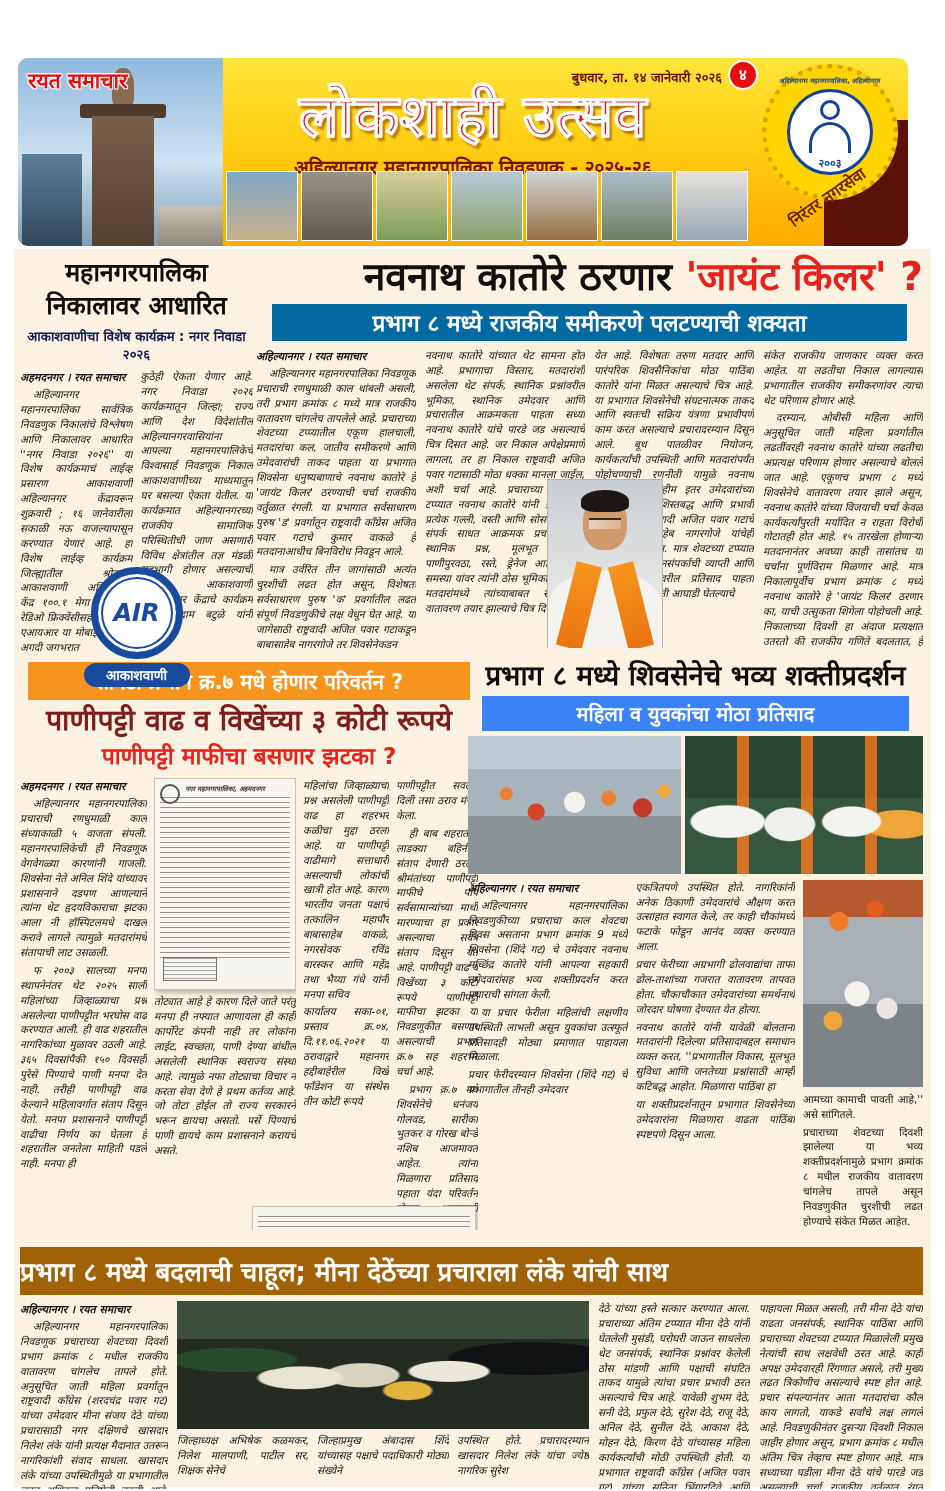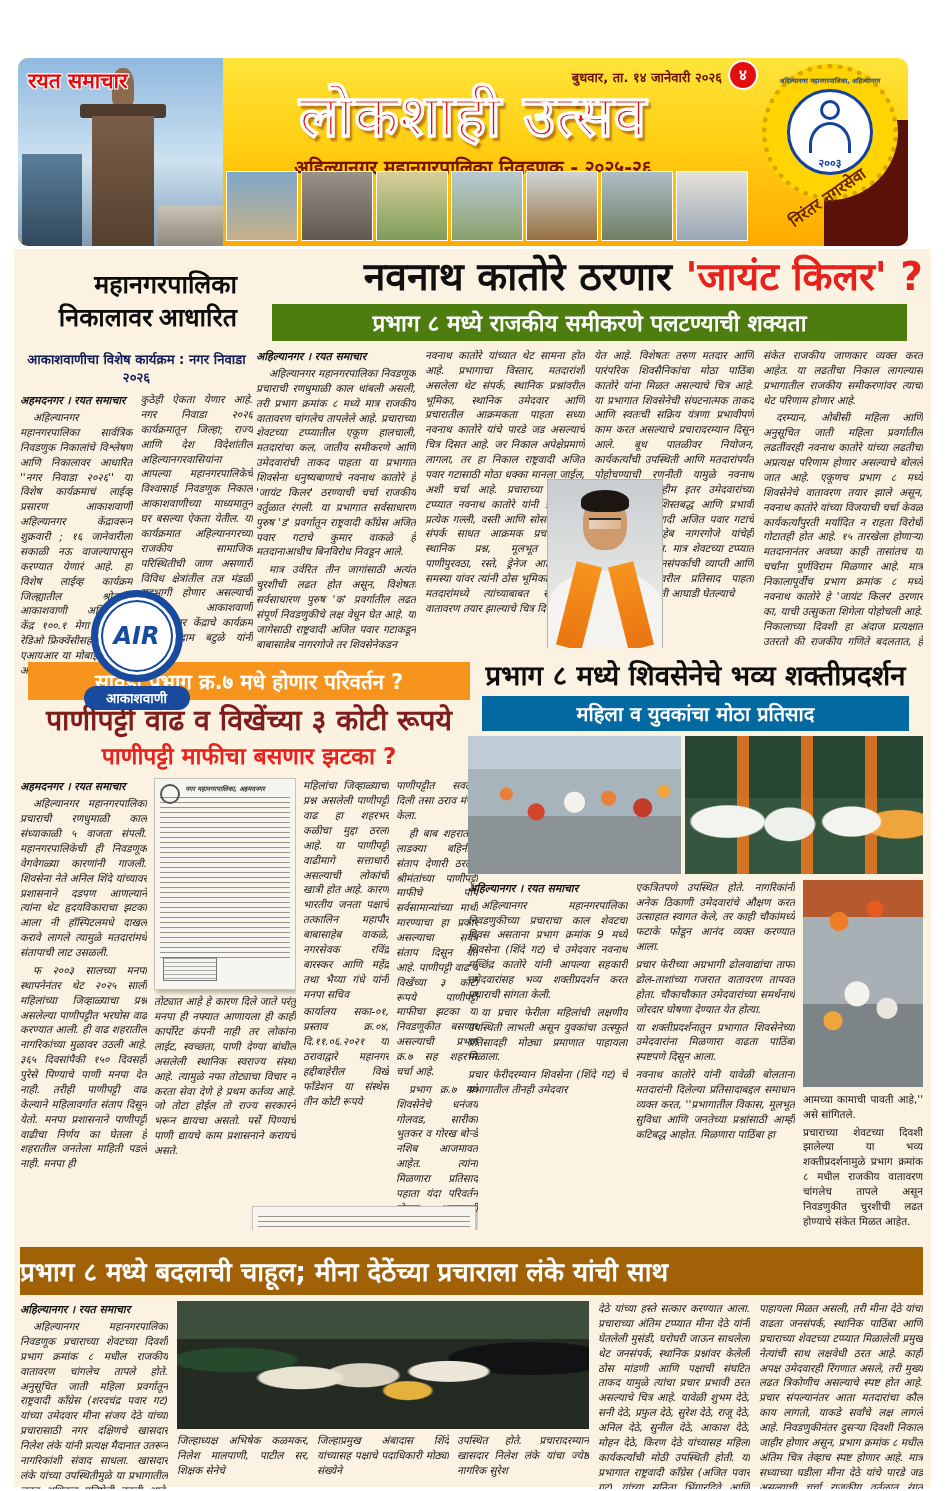--- a/index.html
+++ b/index.html
@@ -37,35 +37,35 @@
   .m-strip div{flex:1;border:1px solid #fff;}
 
   
   .p{margin:0 0 3px;font-size:10.4px;line-height:1.43;text-align:justify;}
   .ind{text-indent:13px;}
   .byline{font-weight:800;font-size:10.8px;margin:0 0 3px;}
   .col{overflow:hidden;font-style:italic;}
 
   
   .art1{position:absolute;left:20px;top:253px;width:233px;height:406px;}
-  .art1 h2{margin:16px;font-size:25px;line-height:1.3;font-weight:800;text-align:right;color:#0d0d0d;font-family:Liberation Serif, serif;}
+  .art1 h2{margin:4px;font-size:25px;line-height:1.3;font-weight:800;text-align:center;color:#0d0d0d;}
   .art1 .sub{margin:5px 0 6px;font-size:13.2px;font-weight:800;text-align:center;color:#121c56;}
   .art1-cols{position:relative;display:flex;gap:8px;height:318px;overflow:hidden;}
   .art1-cols .col{flex:1;}
   .air{position:absolute;left:50%;bottom:0;transform:translateX(-50%);width:110px;text-align:center;z-index:2;}
   .air-circle{width:78px;height:78px;margin:0 auto;border-radius:50%;border:7px solid #184a9e;background:#fff;
     box-shadow:inset 0 0 0 3px #fff, inset 0 0 0 5px #184a9e;display:flex;align-items:center;justify-content:center;}
   .air-mono{font-size:24px;font-weight:800;font-style:italic;color:#184a9e;}
   .air-pill{margin:4px auto 0;width:106px;background:#184a9e;color:#fff;border-radius:14px;font-size:13.5px;font-weight:800;padding:3px 0;}
 
   
   .art2{position:absolute;left:256px;top:256px;width:667px;height:403px;}
   .art2 .hl{margin:0;text-align:right;font-size:39px;font-weight:800;line-height:1.1;}
   .art2 .hl .b{color:#101010;} .art2 .hl .r{color:#e8211d;}
-  .art2 .bar{margin:5px 16px 0;background:#4d7c0f;color:#fff;font-size:22.5px;font-weight:800;text-align:center;padding:3px 0;}
+  .art2 .bar{margin:5px 16px 0;background:#0369a1;color:#fff;font-size:22.5px;font-weight:800;text-align:center;padding:3px 0;}
   .art2-cols{position:relative;display:flex;gap:9px;margin-top:7px;height:300px;overflow:hidden;}
   .art2-cols .col{flex:1;}
   .candidate{position:absolute;left:291px;top:131px;width:114px;height:169px;border:1px solid #b9b4aa;
     background:linear-gradient(180deg,#c8cdd1 0%,#e4e5e3 60%,#efeeea 100%);overflow:hidden;}
   .c-head{position:relative;width:44px;height:54px;margin:16px auto 0;background:#cf9a6c;border-radius:46% 46% 42% 42%;}
   .c-head:before{content:"";position:absolute;left:-2px;top:-6px;width:48px;height:22px;background:#1d1713;border-radius:50% 50% 30% 30%;}
   .c-glass{position:absolute;left:6px;top:22px;width:32px;height:9px;border-top:2px solid #2c2c2c;
     background:linear-gradient(90deg,rgba(255,255,255,.55),rgba(255,255,255,.25));}
   .c-shirt{position:absolute;left:0;right:0;bottom:0;height:78px;background:#f4f3ef;border-radius:46% 46% 0 0;}
   .c-scarf-l,.c-scarf-r{position:absolute;bottom:0;width:26px;height:86px;background:linear-gradient(180deg,#f7941e,#e97410);}
@@ -84,21 +84,21 @@
   .doc .doclines{margin-top:4px;height:100%;background:repeating-linear-gradient(180deg,#9a9485 0 1px,transparent 1px 5px);}
   .doc1{position:relative;height:212px;margin-bottom:4px;}
   .doc1 .doclines{height:165px;}
   .doc1 .stamp{position:absolute;left:8px;bottom:8px;width:52px;height:22px;border:1px solid #777;background:repeating-linear-gradient(180deg,#aaa 0 1px,transparent 1px 4px);}
   .doc2{position:absolute;right:2px;top:428px;width:224px;height:122px;}
   .doc2 .doclines{height:58px;}
 
   
   .art4{position:absolute;left:468px;top:660px;width:455px;height:582px;}
   .art4 h3{margin:0;font-size:27.5px;font-weight:800;text-align:center;color:#0d0d0d;line-height:1.15;}
-  .banner-purple{margin:4px 14px 0;background:#0369a1;color:#fff;font-size:20px;font-weight:800;text-align:center;padding:4px 0;}
+  .banner-purple{margin:4px 14px 0;background:#3b82f6;color:#fff;font-size:20px;font-weight:800;text-align:center;padding:4px 0;}
   .art4-photos{display:flex;gap:4px;height:138px;margin-top:5px;}
   .crowd1{flex:1;background:
       radial-gradient(circle at 18% 42%, #e8803a 0 6px, transparent 7px),
       radial-gradient(circle at 32% 55%, #d4452c 0 8px, transparent 9px),
       radial-gradient(circle at 50% 48%, #f4f2ec 0 10px, transparent 11px),
       radial-gradient(circle at 66% 45%, #e8803a 0 7px, transparent 8px),
       radial-gradient(circle at 82% 52%, #c23a2a 0 9px, transparent 10px),
       radial-gradient(circle at 92% 40%, #f0a43c 0 6px, transparent 7px),
       linear-gradient(180deg,#bfccd5 0 24%,#a8b4bb 24% 58%,#8b9397 58% 100%);}
   .crowd2{flex:1.12;background:
@@ -274,22 +274,22 @@
     <div class="art4-body">
       <div class="col a4c1">
         <p class="byline">अहिल्यानगर । रयत समाचार</p>
         <p class="p ind">अहिल्यानगर महानगरपालिका निवडणुकीच्या प्रचाराचा काल शेवटचा दिवस असताना प्रभाग क्रमांक 9 मध्ये शिवसेना (शिंदे गट) चे उमेदवार नवनाथ मच्छिंद्र कातोरे यांनी आपल्या सहकारी उमेदवारांसह भव्य शक्तीप्रदर्शन करत प्रचाराची सांगता केली.</p>
         <p class="p ind">या प्रचार फेरीला महिलांची लक्षणीय उपस्थिती लाभली असून युवकांचा उत्स्फूर्त प्रतिसादही मोठ्या प्रमाणात पाहायला मिळाला.</p>
         <p class="p">प्रचार फेरीदरम्यान शिवसेना (शिंदे गट) चे प्रभागातील तीनही उमेदवार</p>
       </div>
       <div class="col a4c2">
         <p class="p">एकत्रितपणे उपस्थित होते. नागरिकांनी अनेक ठिकाणी उमेदवारांचे औक्षण करत उत्साहात स्वागत केले, तर काही चौकांमध्ये फटाके फोडून आनंद व्यक्त करण्यात आला.</p>
         <p class="p">प्रचार फेरीच्या अग्रभागी ढोलवाद्यांचा ताफा ढोल-ताशांच्या गजरात वातावरण तापवत होता. चौकाचौकात उमेदवारांच्या समर्थनार्थ जोरदार घोषणा देण्यात येत होत्या.</p>
+        <p class="p">नवनाथ कातोरे यांनी यावेळी बोलताना मतदारांनी दिलेल्या प्रतिसादाबद्दल समाधान व्यक्त करत, ''प्रभागातील विकास, मूलभूत सुविधा आणि जनतेच्या प्रश्नांसाठी आम्ही कटिबद्ध आहोत. मिळणारा पाठिंबा हा</p>
         <p class="p">या शक्तीप्रदर्शनातून प्रभागात शिवसेनेच्या उमेदवारांना मिळणारा वाढता पाठिंबा स्पष्टपणे दिसून आला.</p>
-        <p class="p">नवनाथ कातोरे यांनी यावेळी बोलताना मतदारांनी दिलेल्या प्रतिसादाबद्दल समाधान व्यक्त करत, ''प्रभागातील विकास, मूलभूत सुविधा आणि जनतेच्या प्रश्नांसाठी आम्ही कटिबद्ध आहोत. मिळणारा पाठिंबा हा</p>
       </div>
       <div class="a4right">
         <div class="crowd-tall"></div>
         <p class="p">आमच्या कामाची पावती आहे,'' असे सांगितले.</p>
         <p class="p">प्रचाराच्या शेवटच्या दिवशी झालेल्या या भव्य शक्तीप्रदर्शनामुळे प्रभाग क्रमांक ८ मधील राजकीय वातावरण चांगलेच तापले असून निवडणुकीत चुरशीची लढत होण्याचे संकेत मिळत आहेत.</p>
       </div>
     </div>
   </div>
 
   <div class="art5">

